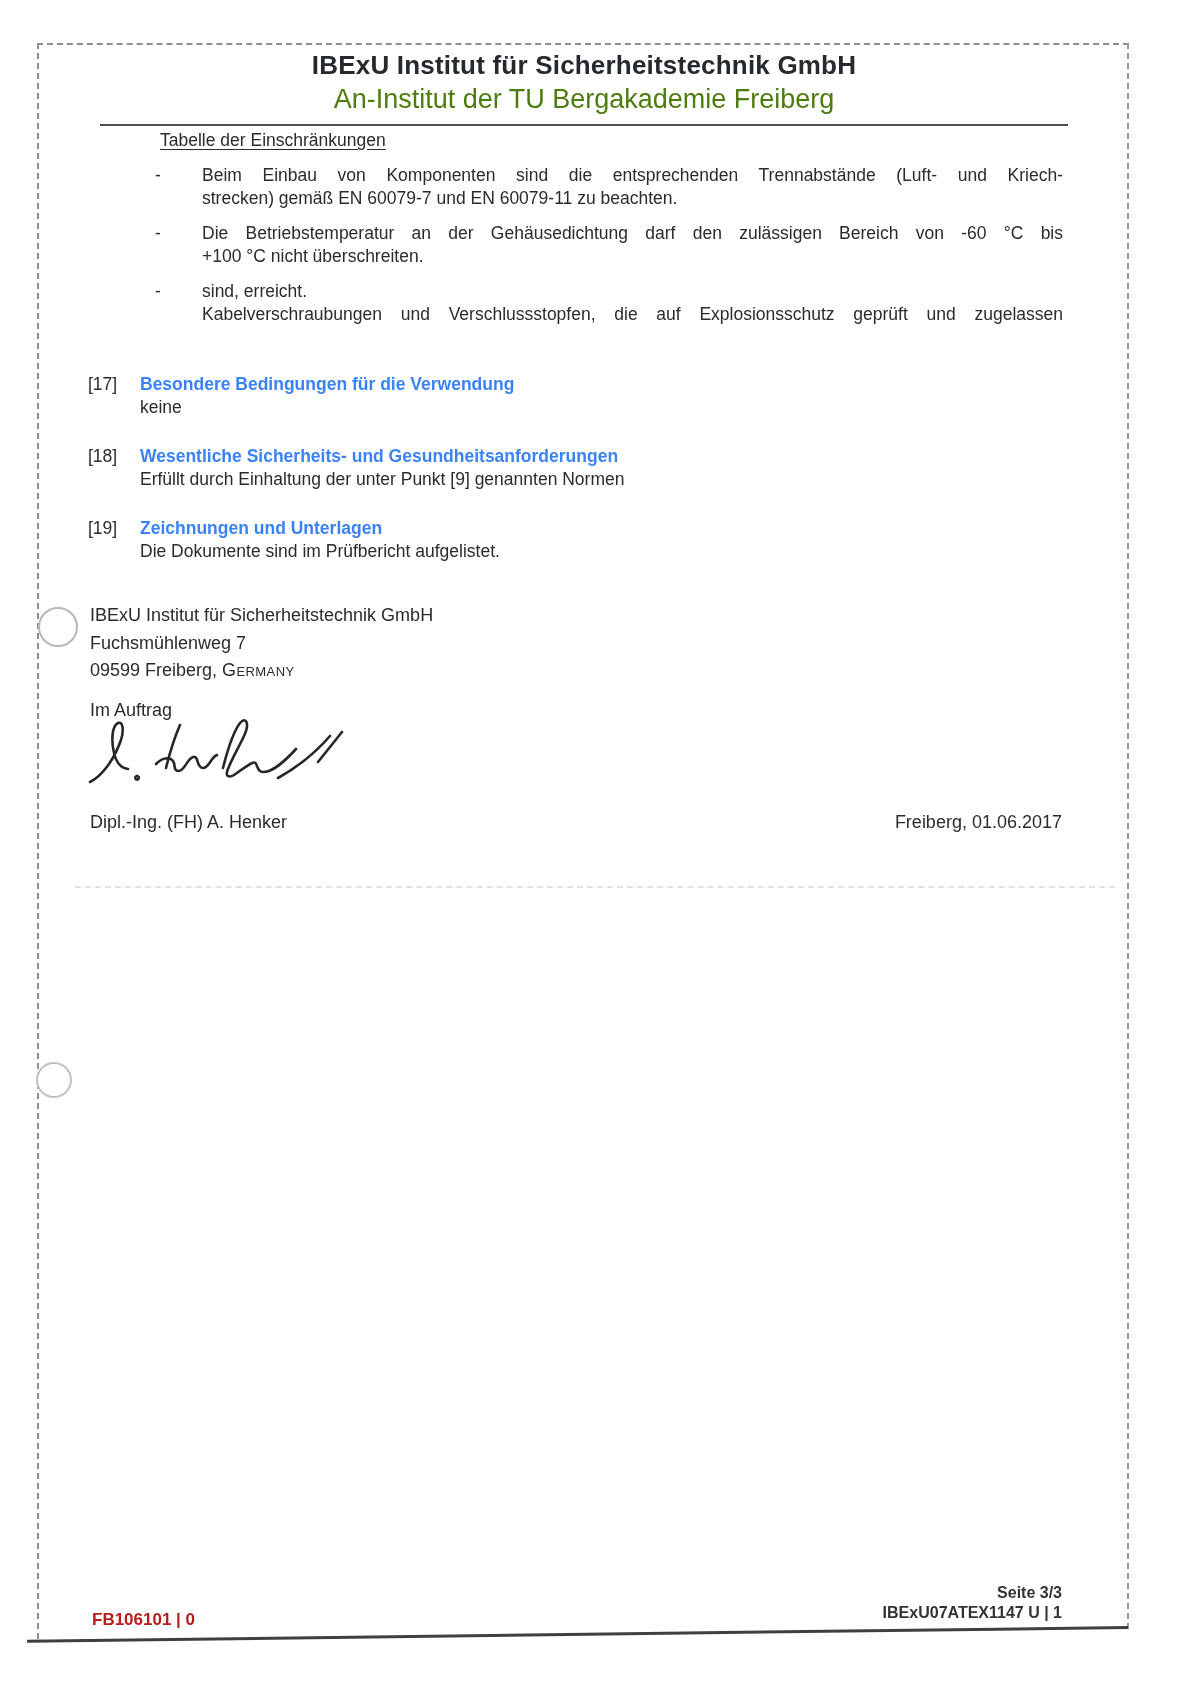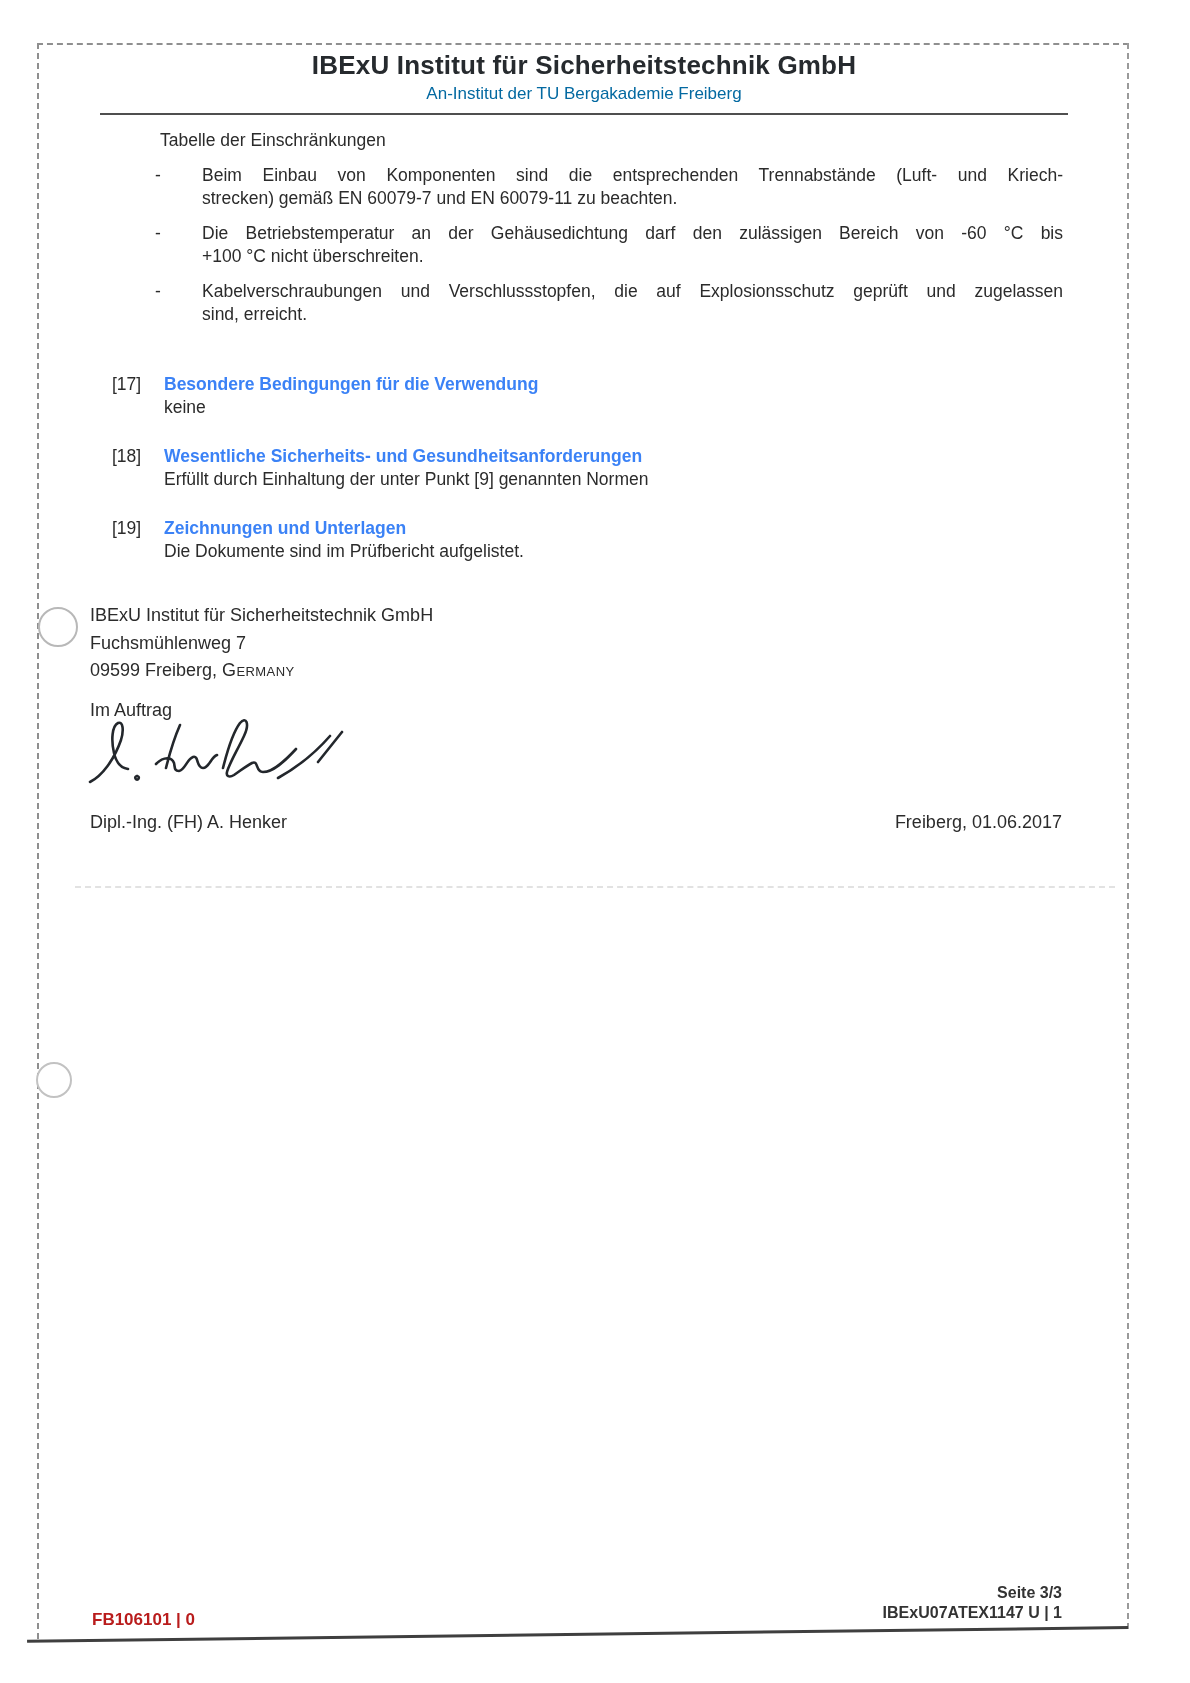--- a/index.html
+++ b/index.html
@@ -17,34 +17,34 @@
                   transform:rotate(-0.72deg); transform-origin:100% 50%; }
   .faint-line   { position:absolute; left:75px; top:886px; width:1040px; height:0; border-top:2px dashed #e2e2e2; }
   .punch-hole   { position:absolute; border-radius:50%; background:#fff; }
   .hole-1 { left:38px; top:607px; width:36px; height:36px; border:2px solid #b8b8b8; }
   .hole-2 { left:36px; top:1062px; width:32px; height:32px; border:2px solid #c2c2c2; }
 
   
   .header { position:absolute; left:100px; top:50px; width:968px; text-align:center;
             border-bottom:2px solid #4f4f4f; padding-bottom:9px; }
   .header-title    { font-size:26px; font-weight:bold; letter-spacing:0.2px; color:#262a2e; }
-  .header-subtitle { font-size:17px; margin-top:3px; color:#0369a1; }
+  .header-subtitle { font-size:27px; margin-top:3px; color:#4d7c0f; }
 
   
   .tabelle-heading { position:absolute; left:160px; top:130px; font-size:17.5px;
-                     text-underline-offset:3px; }
+                     text-decoration:underline; text-underline-offset:3px; }
   .bullet-list { position:absolute; left:155px; top:164px; width:908px; }
   .bullet { display:flex; margin-bottom:13px; font-size:17.5px; line-height:22.5px; }
   .bullet-marker { width:32px; flex:0 0 32px; }
   .bullet-text { flex:1 1 auto;margin-left:15px; }
   .jline { text-align:justify; text-align-last:justify; }
   .jline-last { text-align:left; text-align-last:left; }
 
   
-  .sections { position:absolute; left:88px; top:373px; width:975px;margin-left:24px; }
+  .sections { position:absolute; left:88px; top:373px; width:975px; }
   .section { display:flex; margin-bottom:27px; font-size:17.5px; line-height:22.5px; }
   .section-number { width:52px; flex:0 0 52px; }
   .section-heading { font-weight:bold; color:#3b82f6; }
   .section-body { margin-top:0; }
 
   
   .address { position:absolute; left:90px; top:602px; font-size:18px; line-height:27.5px; }
   .smallcaps { font-variant:small-caps; letter-spacing:0.4px; }
   .im-auftrag { position:absolute; left:90px; top:700px; font-size:18px; }
   .signature { position:absolute; left:82px; top:716px; }
@@ -87,22 +87,22 @@
     <div class="bullet">
       <div class="bullet-marker">-</div>
       <div class="bullet-text">
           <div class="jline">Die Betriebstemperatur an der Gehäusedichtung darf den zulässigen Bereich von -60 °C bis</div>
           <div class="jline jline-last">+100 °C nicht überschreiten.</div>
         </div>
     </div>
     <div class="bullet">
       <div class="bullet-marker">-</div>
       <div class="bullet-text">
+          <div class="jline jline-last">sind, erreicht.</div>
           <div class="jline">Kabelverschraubungen und Verschlussstopfen, die auf Explosionsschutz geprüft und zugelassen</div>
-          <div class="jline jline-last">sind, erreicht.</div>
         </div>
     </div>
   </div>
 
   <div class="sections">
     <div class="section">
       <div class="section-number">[17]</div>
       <div>
         <div class="section-heading">Besondere Bedingungen für die Verwendung</div>
         <div class="section-body">keine</div>

